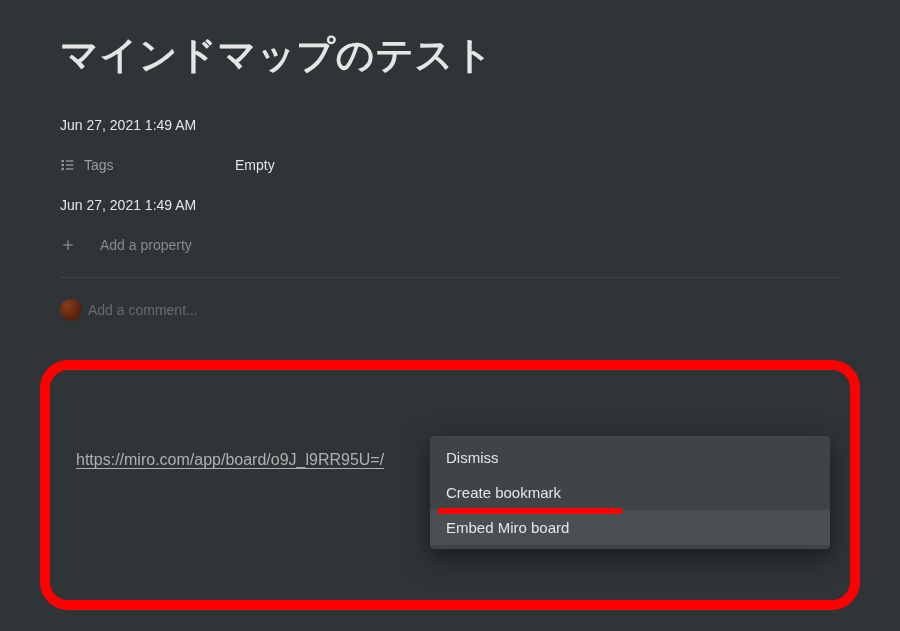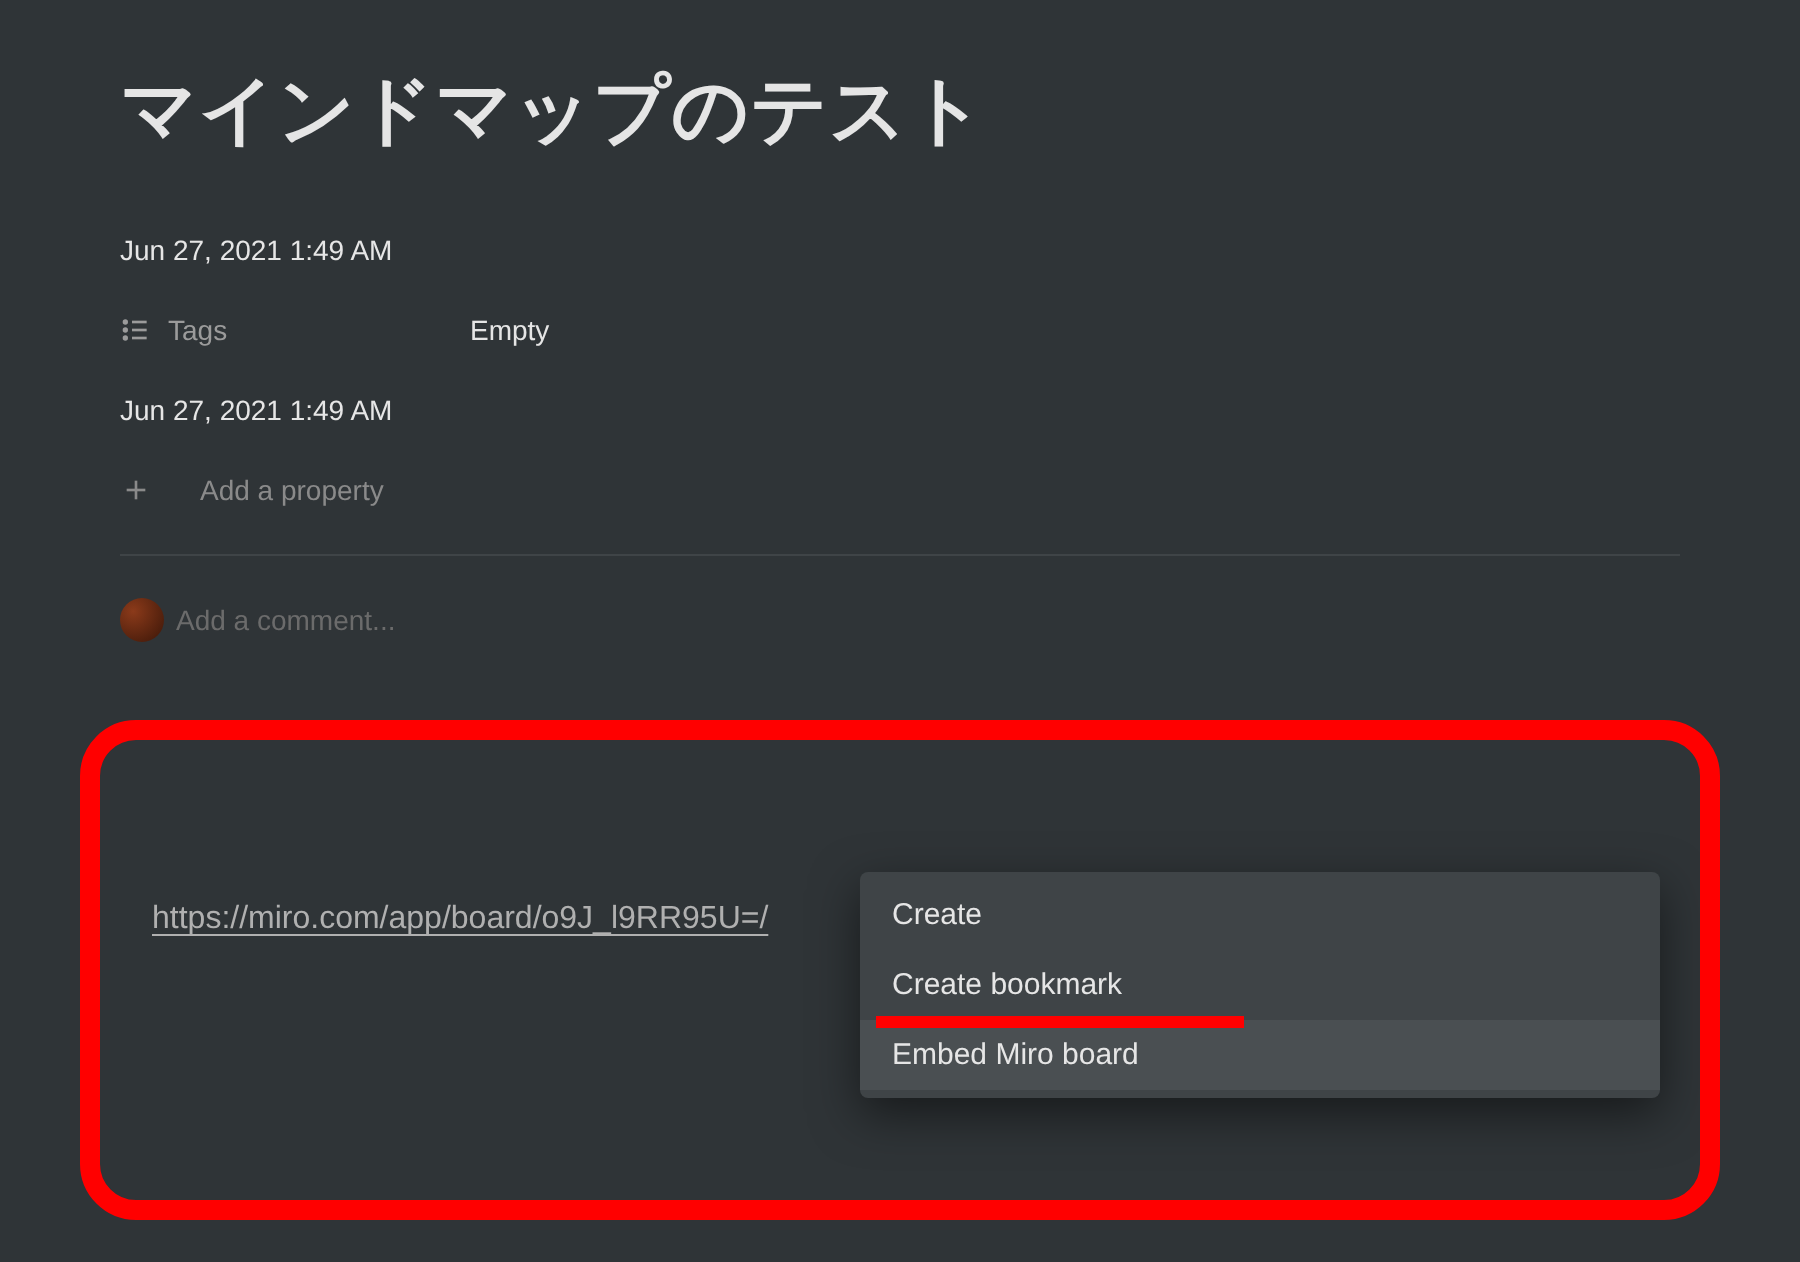--- a/index.html
+++ b/index.html
@@ -180,18 +180,18 @@
     <div class="avatar"></div>
     <span class="comment-placeholder">Add a comment...</span>
   </div>
 </div>
 
 <div class="highlight-box"></div>
 
 <a class="link-block">https://miro.com/app/board/o9J_l9RR95U=/</a>
 
 <div class="dropdown">
-  <div class="dropdown-item">Create</div>
+  <div class="dropdown-item">Dismiss</div>
   <div class="dropdown-item">Create bookmark</div>
   <div class="dropdown-item hover">Embed Miro board</div>
 </div>
 
 <div class="red-underline"></div>
 
 </body></html>

